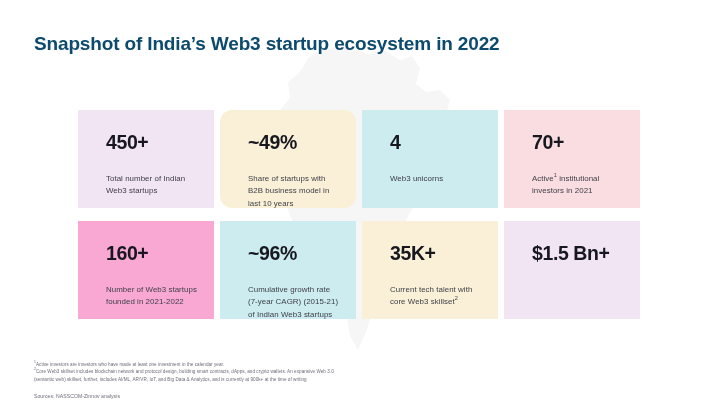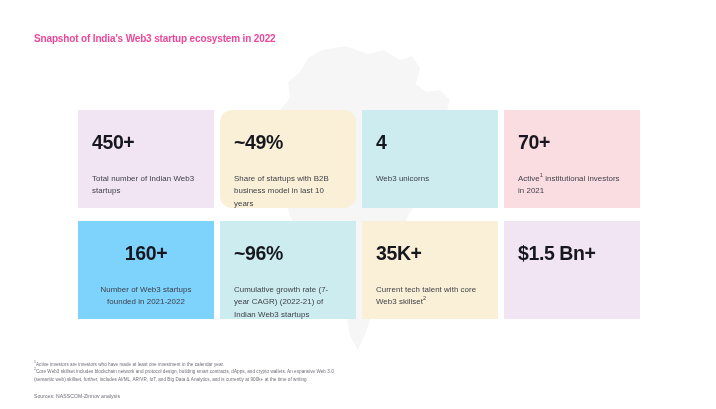--- a/index.html
+++ b/index.html
@@ -35,40 +35,40 @@
   #map-watermark svg {
     display: block;
     width: 100%;
     height: 100%;
   }
   
   #page-title {
     position: absolute;
     left: 34px;
     top: 33px;
-    font-size: 10px;
+    font-size: 19px;
     font-weight: bold;
-    color: #ec4899;
+    color: #0c4a6e;
     letter-spacing: -0.15px;
     z-index: 3;
   }
   
   #card-grid {
     position: absolute;
     left: 78px;
     top: 110px;
     width: 562px;
     display: grid;
     grid-template-columns: repeat(4, 1fr);
     grid-template-rows: 98px 98px;
     gap: 13px 6px;
     z-index: 2;
   }
   .stat-card {
-    padding: 23px 14px 10px 14px;
+    padding: 23px 14px 10px 28px;
     box-sizing: border-box;
     position: relative;
   }
   .stat-value {
     font-size: 19.5px;
     font-weight: bold;
     color: #17171f;
     letter-spacing: -0.4px;
     line-height: 1;
     margin-bottom: 9px;
@@ -149,28 +149,28 @@
     <div class="stat-card" style="background:#ccecef;">
       <div class="stat-value">4</div>
       <div class="stat-desc">Web3 unicorns</div>
     </div>
 
     <div class="stat-card" style="background:#fadde1;">
       <div class="stat-value">70+</div>
       <div class="stat-desc"><span>Active</span><sup>1</sup><span> institutional investors in 2021</span></div>
     </div>
 
-    <div class="stat-card" style="background:#7dd3fc;text-align:center;">
+    <div class="stat-card" style="background:#f9a8d4;">
       <div class="stat-value">160+</div>
       <div class="stat-desc">Number of Web3 startups founded in 2021-2022</div>
     </div>
 
     <div class="stat-card" style="background:#ccecef;">
       <div class="stat-value">~96%</div>
-      <div class="stat-desc">Cumulative growth rate (7-year CAGR) (2022-21) of Indian Web3 startups</div>
+      <div class="stat-desc">Cumulative growth rate (7-year CAGR) (2015-21) of Indian Web3 startups</div>
     </div>
 
     <div class="stat-card" style="background:#faf0d7;">
       <div class="stat-value">35K+</div>
       <div class="stat-desc"><span>Current tech talent with core Web3 skillset</span><sup>2</sup></div>
     </div>
 
     <div class="stat-card" style="background:#f1e4f3;">
       <div class="stat-value">$1.5 Bn+</div>
     </div>

